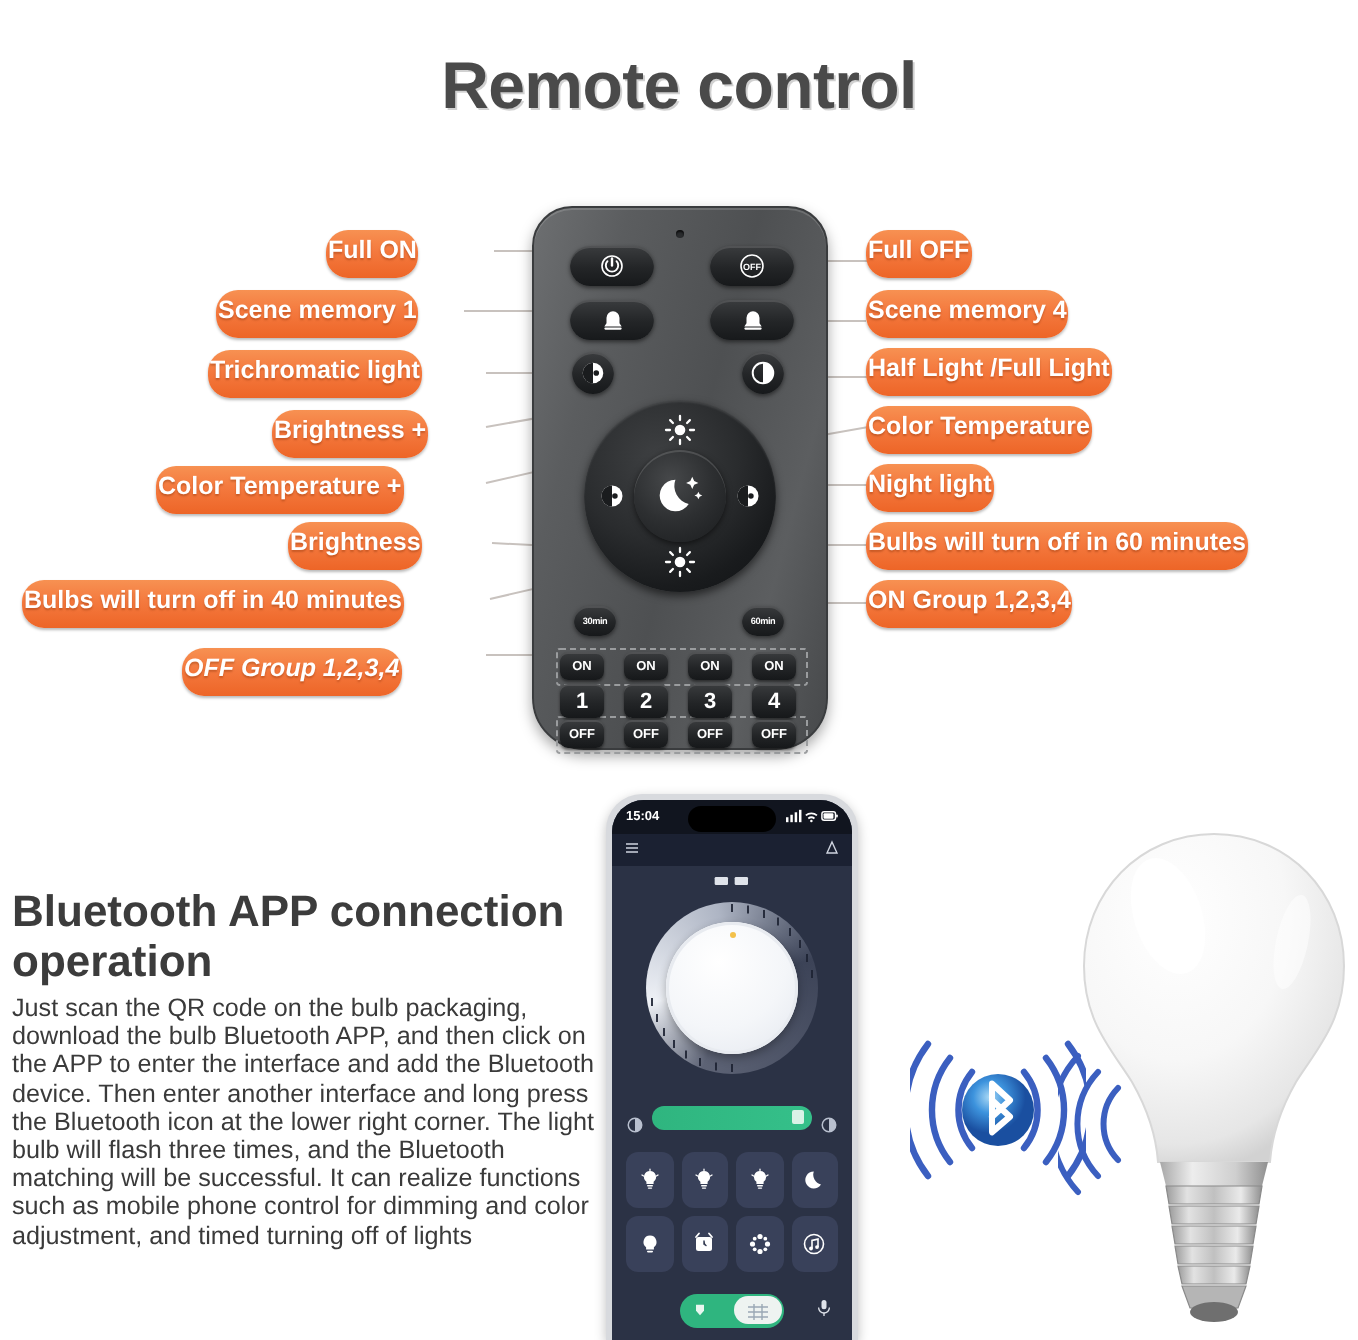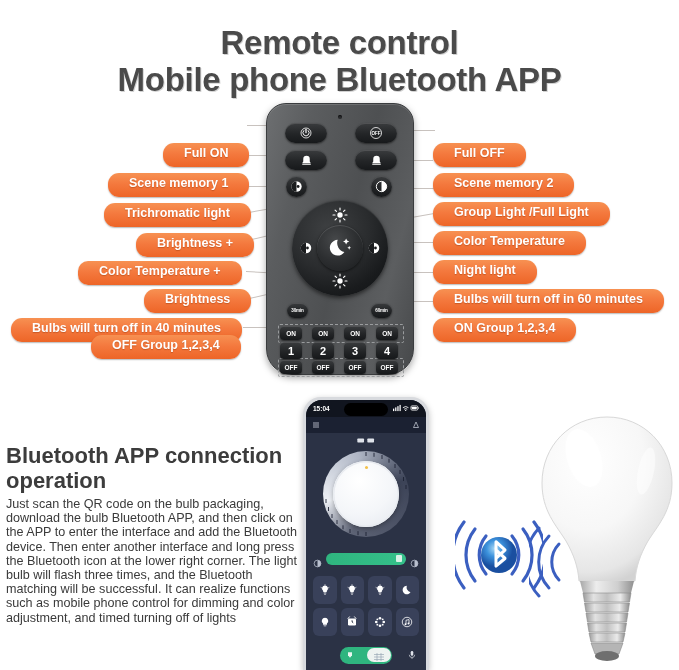--- a/index.html
+++ b/index.html
@@ -25,25 +25,24 @@
   }
 
   
   .pill {
     position: absolute;
     height: 24px; line-height: 21px;
     border-radius: 11px;
     background: linear-gradient(to bottom, #f79152 0%, #f4793e 45%, #ed6527 100%);
     color: #ffffff;
     font-size: 12.5px; font-weight: bold;
-    padding: 0 21px;
+    padding: 0 1px;
     white-space: nowrap;
     box-shadow: 0 1px 1.5px rgba(0,0,0,0.28);
     text-shadow: 0 1px 1px rgba(120,40,0,0.35);
-    margin-top: 28px;
   }
 
   
   .conn { position: absolute; background: #c8c2be; height: 1px; }
   .conn-d { position: absolute; background: #c8c2be; height: 1px; transform-origin: left center; }
 
   
   #remote {
     position: absolute; left: 266px; top: 103px; width: 148px; height: 272px;
     border-radius: 20px 20px 26px 26px;
@@ -206,21 +205,20 @@
 
   
   #bulb { position: absolute; left: 536px; top: 413px; width: 142px; height: 255px; }
   #bulb-waves { position: absolute; left: 529px; top: 520px; width: 36px; height: 84px; }
 </style>
 </head>
 <body>
 
 <div id="title-block">
   <div id="title-line1">Remote control</div>
-  <div id="title-line2">Mobile phone Bluetooth APP</div>
 </div>
 
 <div class="conn" style="left:247px; top:125px; width:48px;"></div>
 <div class="conn" style="left:232px; top:155px; width:62px;"></div>
 <div class="conn" style="left:243px; top:186px; width:45px;"></div>
 <div class="conn-d" style="left:243px; top:213px; width:74px; transform:rotate(-10deg);"></div>
 <div class="conn-d" style="left:243px; top:241px; width:72px; transform:rotate(-13deg);"></div>
 <div class="conn-d" style="left:246px; top:271px; width:60px; transform:rotate(3deg);"></div>
 <div class="conn-d" style="left:245px; top:299px; width:52px; transform:rotate(-13deg);"></div>
 <div class="conn" style="left:243px; top:327px; width:56px;"></div>
@@ -233,25 +231,25 @@
 <div class="conn" style="left:382px; top:272px; width:52px;"></div>
 <div class="conn" style="left:384px; top:301px; width:50px;"></div>
 
 <div class="pill" style="left:163px; top:115px;">Full ON</div>
 <div class="pill" style="left:108px; top:145px;">Scene memory 1</div>
 <div class="pill" style="left:104px; top:175px;">Trichromatic light</div>
 <div class="pill" style="left:136px; top:205px;">Brightness +</div>
 <div class="pill" style="left:78px;  top:233px;border-radius:10px;">Color Temperature +</div>
 <div class="pill" style="left:144px; top:261px;text-align:right;">Brightness</div>
 <div class="pill" style="left:11px;  top:290px;">Bulbs will turn off in 40 minutes</div>
-<div class="pill" style="left:91px;  top:307px;">OFF Group 1,2,3,4</div>
+<div class="pill" style="left:91px;  top:324px;font-style:italic;">OFF Group 1,2,3,4</div>
 
 <div class="pill" style="left:433px; top:115px;">Full OFF</div>
-<div class="pill" style="left:433px; top:145px;">Scene memory 2</div>
-<div class="pill" style="left:433px; top:174px;">Group Light /Full Light</div>
+<div class="pill" style="left:433px; top:145px;">Scene memory 4</div>
+<div class="pill" style="left:433px; top:174px;">Half Light /Full Light</div>
 <div class="pill" style="left:433px; top:203px;">Color Temperature</div>
 <div class="pill" style="left:433px; top:232px;">Night light</div>
 <div class="pill" style="left:433px; top:261px;">Bulbs will turn off in 60 minutes</div>
 <div class="pill" style="left:433px; top:290px;text-align:center;">ON Group 1,2,3,4</div>
 
 <div id="remote">
   <div id="remote-led"></div>
 
   <div class="btn btn-oval" style="left:18px; top:19px;">
     <svg width="12" height="12" viewBox="0 0 24 24">

